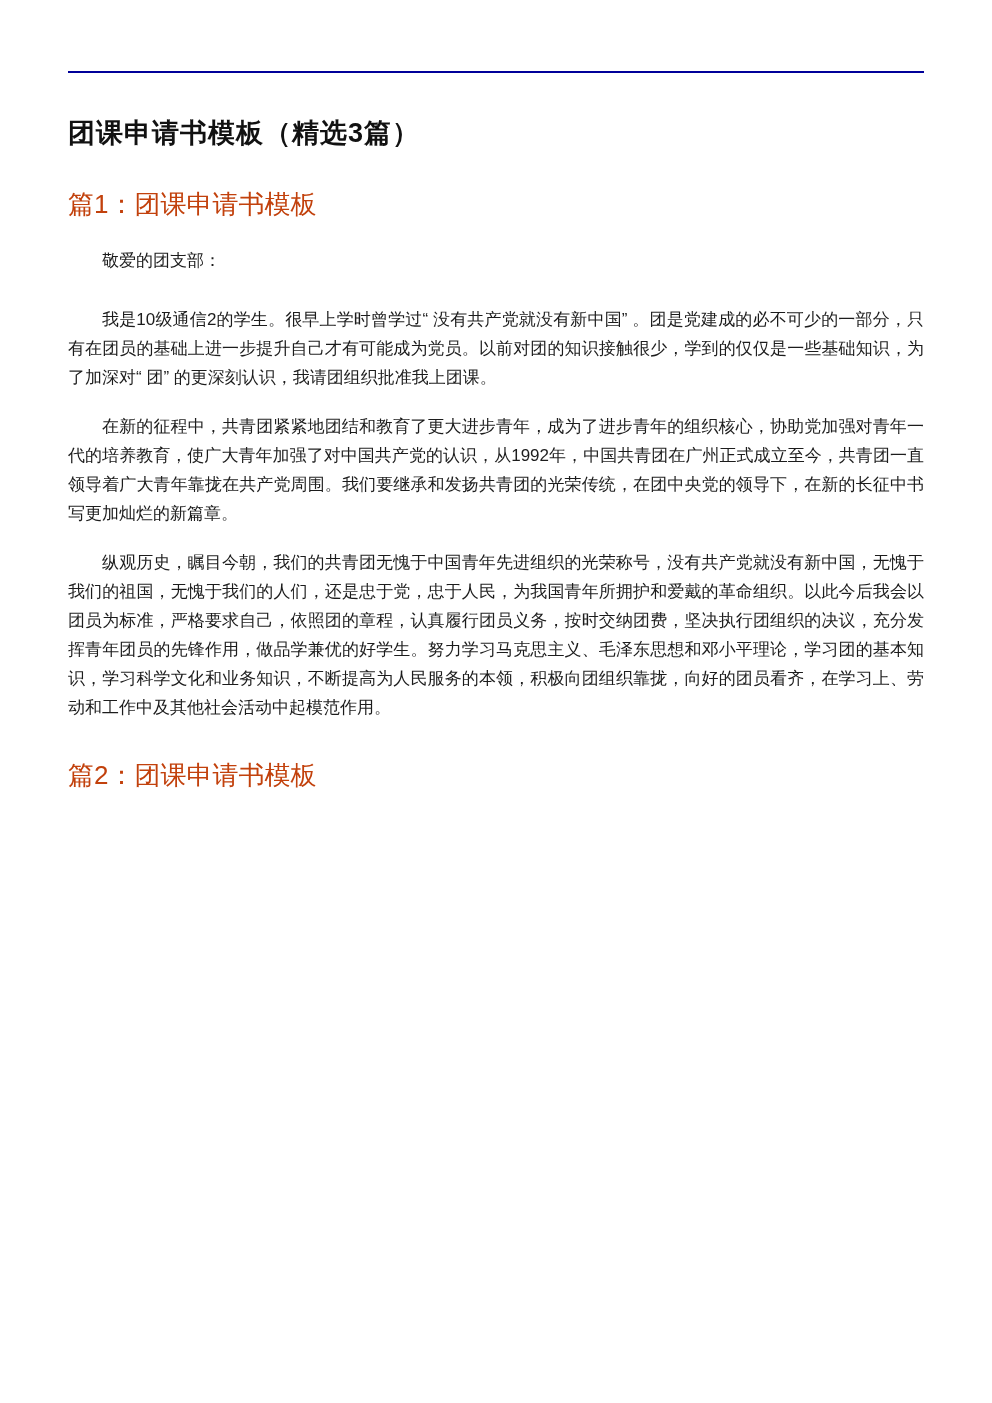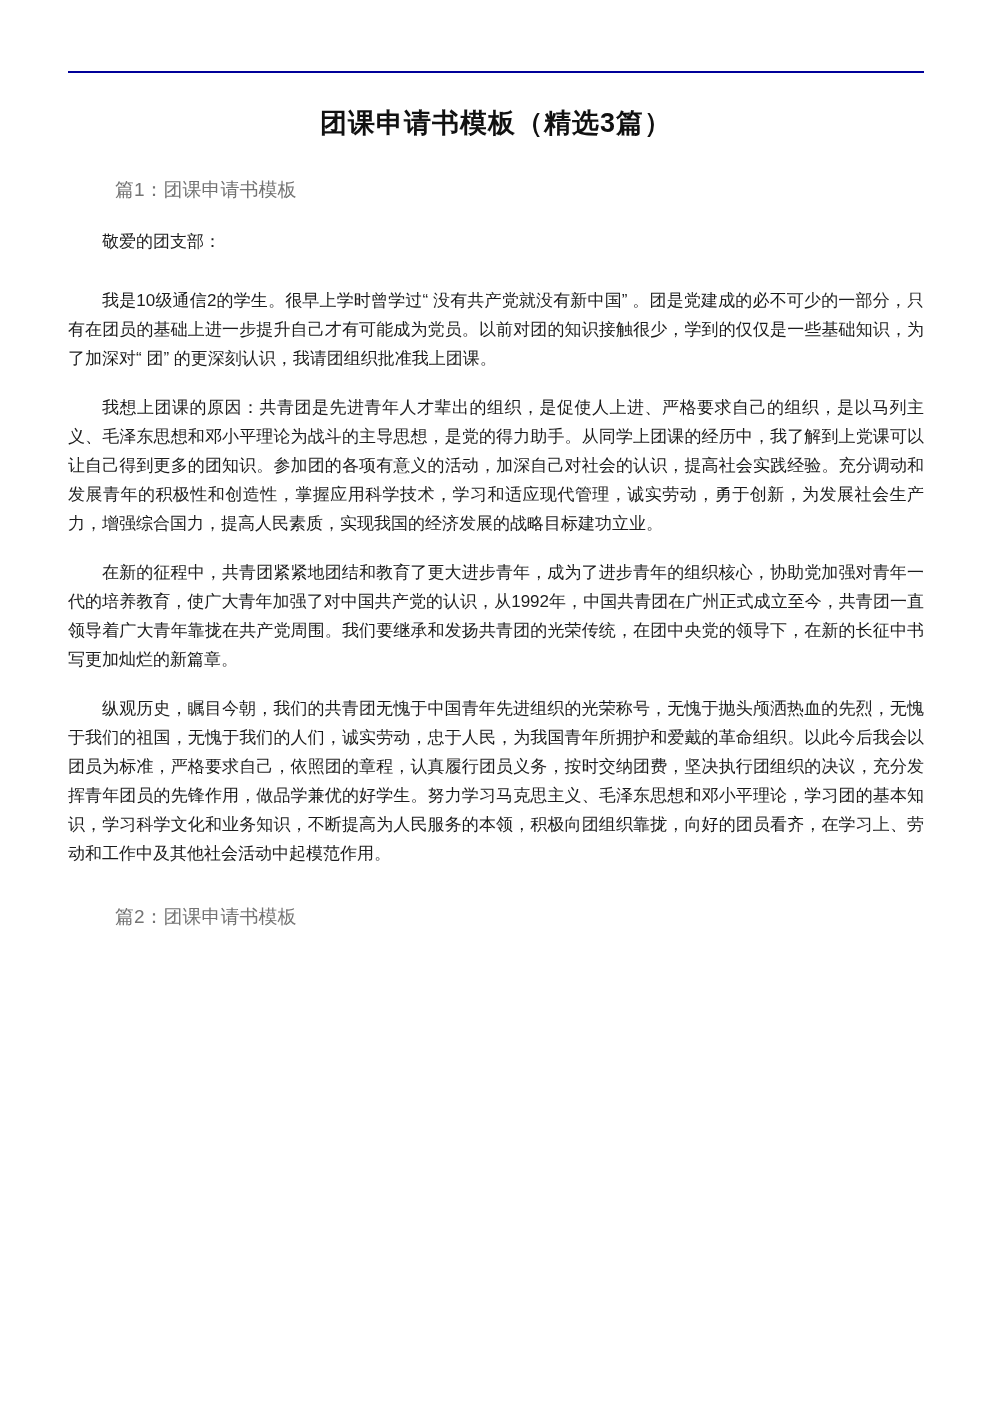--- a/index.html
+++ b/index.html
@@ -19,34 +19,33 @@
   }
   .content {
     padding: 0 68px;
   }
   .top-rule {
     border: none;
     border-top: 2px solid #000099;
     margin: 71px 68px 0 68px;
   }
   .doc-title {
-    margin-top: 32px;
-    text-align: center;
+    margin-top: 42px;
+    text-align: left;
     font-size: 27px;
     font-weight: 700;
     color: #111111;
     letter-spacing: 1px;
   }
   .section-heading {
     margin-top: 36px;
     margin-bottom: 24px;
-    font-size: 19px;
+    font-size: 26px;
     font-weight: 500;
-    color: #737373;
-    margin-left: 47px;
+    color: #c2410c;
   }
   .para {
     font-size: 17px;
     line-height: 29px;
     text-align: justify;
     text-indent: 2em;
     color: #1c1c1c;
     margin-bottom: 20px;
     margin-top: 20px;
   }
@@ -64,25 +63,24 @@
   <div class="content">
 
     <h1 class="doc-title">团课申请书模板（精选3篇）</h1>
 
     <h2 class="section-heading">篇1：团课申请书模板</h2>
 
     <p class="para salutation">敬爱的团支部：</p>
 
     <p class="para">我是10级通信2的学生。很早上学时曾学过“ 没有共产党就没有新中国” 。团是党建成的必不可少的一部分，只有在团员的基础上进一步提升自己才有可能成为党员。以前对团的知识接触很少，学到的仅仅是一些基础知识，为了加深对“ 团” 的更深刻认识，我请团组织批准我上团课。</p>
 
-    <p class="para">我想上团课的原因：共青团是先进青年人才辈出的组织，是促使人上进、严格要求自己的组织，是以马列主义、毛泽东思想和邓小平理论为战斗的主导思想，是党的得力助手。从同学上团课的经历中，我了解到上党课可以让自己得到更多的团知识。参加团的各项有意义的活动，加深自己对社会的认识，提高社会实践经验。充分调动和发展青年的积极性和创造性，掌握应用科学技术，学习和适应现代管理，诚实劳动，勇于创新，为发展社会生产力，增强综合国力，提高人民素质，实现我国的经济发展的战略目标建功立业。</p>
 
 
     <p class="para">在新的征程中，共青团紧紧地团结和教育了更大进步青年，成为了进步青年的组织核心，协助党加强对青年一代的培养教育，使广大青年加强了对中国共产党的认识，从1992年，中国共青团在广州正式成立至今，共青团一直领导着广大青年靠拢在共产党周围。我们要继承和发扬共青团的光荣传统，在团中央党的领导下，在新的长征中书写更加灿烂的新篇章。</p>
 
-    <p class="para">纵观历史，瞩目今朝，我们的共青团无愧于中国青年先进组织的光荣称号，无愧于抛头颅洒热血的先烈，无愧于我们的祖国，无愧于我们的人们，诚实劳动，忠于人民，为我国青年所拥护和爱戴的革命组织。以此今后我会以团员为标准，严格要求自己，依照团的章程，认真履行团员义务，按时交纳团费，坚决执行团组织的决议，充分发挥青年团员的先锋作用，做品学兼优的好学生。努力学习马克思主义、毛泽东思想和邓小平理论，学习团的基本知识，学习科学文化和业务知识，不断提高为人民服务的本领，积极向团组织靠拢，向好的团员看齐，在学习上、劳动和工作中及其他社会活动中起模范作用。</p>
+    <p class="para">纵观历史，瞩目今朝，我们的共青团无愧于中国青年先进组织的光荣称号，没有共产党就没有新中国，无愧于我们的祖国，无愧于我们的人们，还是忠于党，忠于人民，为我国青年所拥护和爱戴的革命组织。以此今后我会以团员为标准，严格要求自己，依照团的章程，认真履行团员义务，按时交纳团费，坚决执行团组织的决议，充分发挥青年团员的先锋作用，做品学兼优的好学生。努力学习马克思主义、毛泽东思想和邓小平理论，学习团的基本知识，学习科学文化和业务知识，不断提高为人民服务的本领，积极向团组织靠拢，向好的团员看齐，在学习上、劳动和工作中及其他社会活动中起模范作用。</p>
 
     <h2 class="section-heading">篇2：团课申请书模板</h2>
 
 
   </div>
 
 </div>
 
 </body></html>

